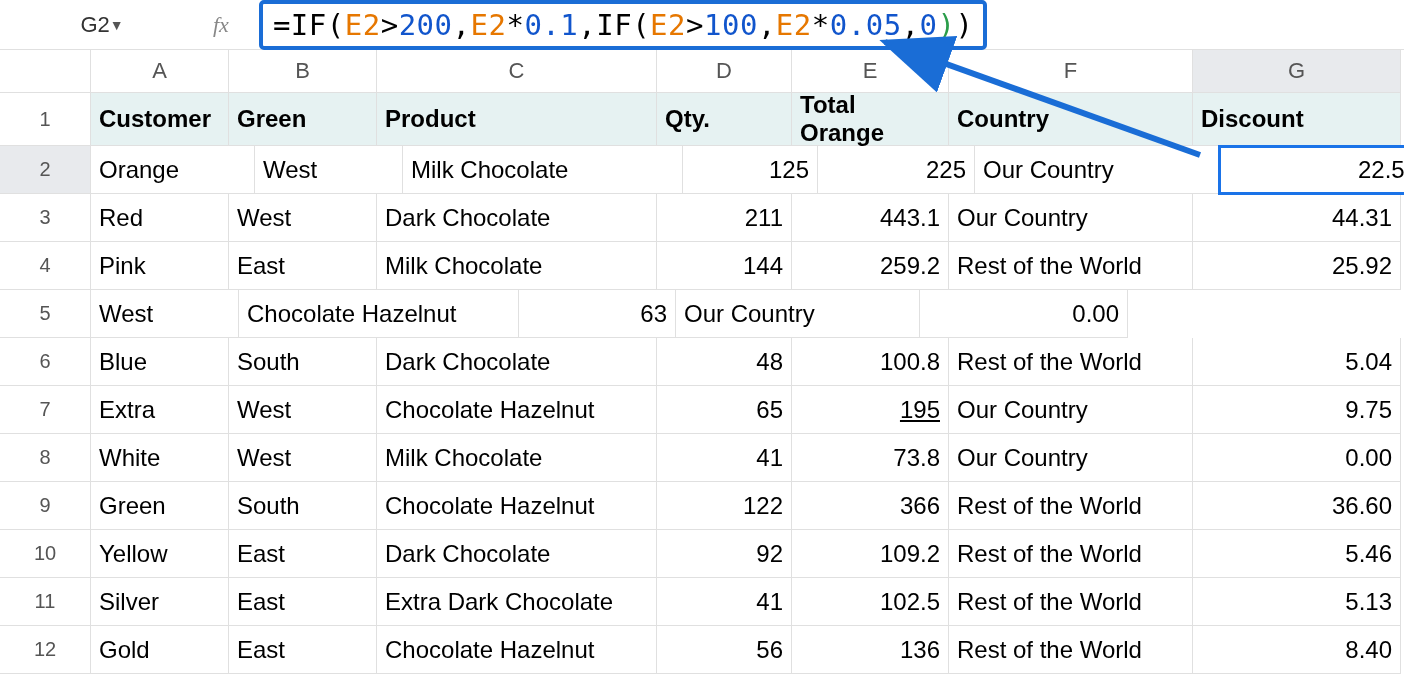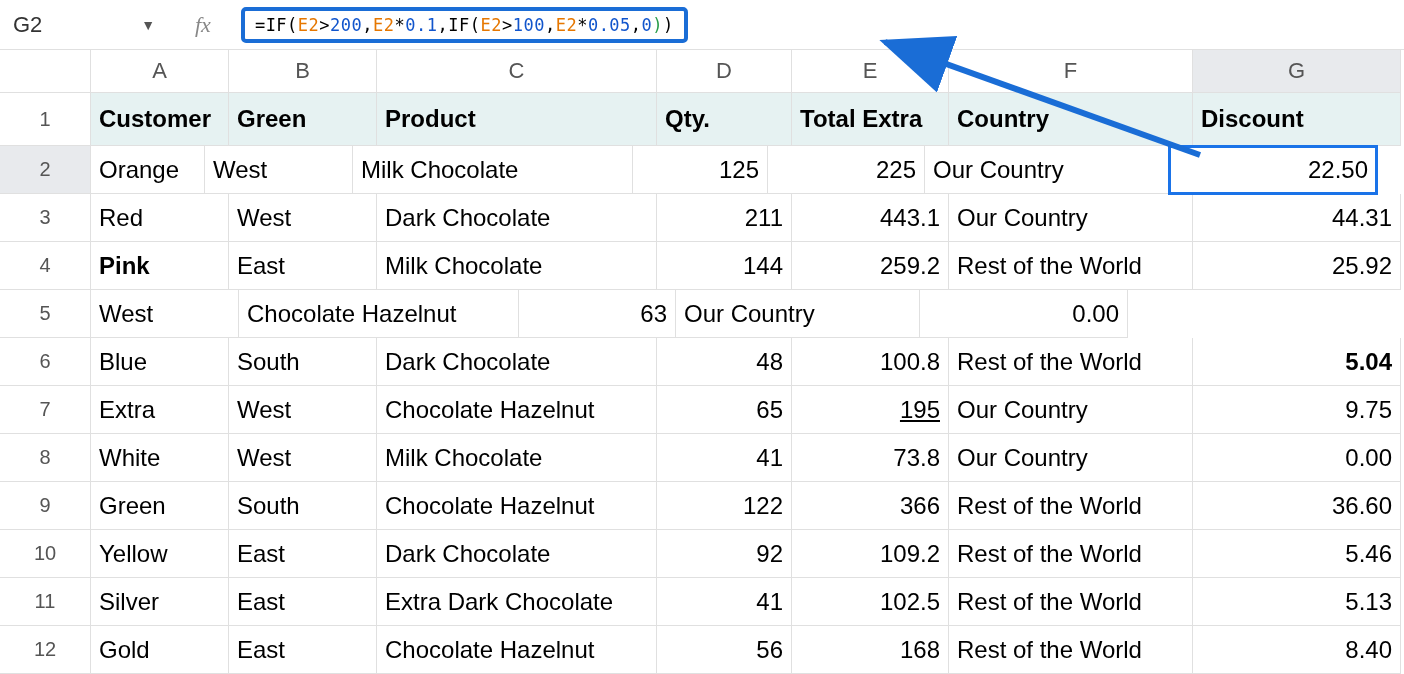--- a/index.html
+++ b/index.html
@@ -18,21 +18,22 @@
       border-bottom: 1px solid #e0e0e0;
       padding-left: 5px;
     }
     .namebox {
       width: 170px;
       font-size: 22px;
       color: #333;
       padding-left: 8px;
       display: flex;
       align-items: center;
-      justify-content: space-between;
+      justify-content: center;
+      margin-left: 18px;
     }
     .dropdown-arrow {
       color: #555;
       font-size: 14px;
       margin-right: 20px;
     }
     .fx-icon {
       font-style: italic;
       font-family: 'Times New Roman', serif;
       color: #888;
@@ -40,21 +41,21 @@
       margin: 0 30px 0 20px;
     }
     .formula-input-wrap {
       border: 4px solid #1a6dd6;
       border-radius: 5px;
       padding: 4px 10px;
       position: relative;
     }
     .formula-input {
       font-family: 'Consolas','Menlo',monospace;
-      font-size: 17px;
+      font-size: 29px;
       letter-spacing: 0.5px;
       white-space: pre;
     }
     .tok-black { color: #000; }
     .tok-orange { color: #e67700; }
     .tok-blue { color: #1155cc; }
     .tok-green { color: #2a9d4a; }
 
     .sheet-area {
       display: flex;
@@ -186,44 +187,44 @@
         <div class="colhdr colE" style="width: 157px;">E</div>
         <div class="colhdr colF" style="width: 244px;">F</div>
         <div class="colhdr colG selected" style="width: 208px;">G</div>
       </div>
     <div id="datarows">
         <div class="data-row hdr-row">
           <div class="cell colA" style="width: 138px;">Customer</div>
           <div class="cell colB" style="width: 148px;">Green</div>
           <div class="cell colC" style="width: 280px;">Product</div>
           <div class="cell colD" style="width: 135px;">Qty.</div>
-          <div class="cell colE" style="width: 157px;">Total Extra</div>
+          <div class="cell colE" style="width: 157px;">Total Orange</div>
           <div class="cell colF" style="width: 244px;">Country</div>
           <div class="cell colG" style="width: 208px;">Discount</div>
         </div>
         <div class="data-row">
-          <div class="cell colA" style="width: 114px;">Orange</div>
+          <div class="cell colA" style="width: 164px;">Orange</div>
           <div class="cell colB" style="width: 148px;">West</div>
           <div class="cell colC" style="width: 280px;">Milk Chocolate</div>
           <div class="cell colD num" style="width: 135px;">125</div>
           <div class="cell colE num" style="width: 157px;">225</div>
           <div class="cell colF" style="width: 244px;">Our Country</div>
           <div class="cell colG num g2-selected" style="width: 208px;">22.50</div>
         </div>
         <div class="data-row">
           <div class="cell colA" style="width: 138px;">Red</div>
           <div class="cell colB" style="width: 148px;">West</div>
           <div class="cell colC" style="width: 280px;">Dark Chocolate</div>
           <div class="cell colD num" style="width: 135px;">211</div>
           <div class="cell colE num" style="width: 157px;">443.1</div>
           <div class="cell colF" style="width: 244px;">Our Country</div>
           <div class="cell colG num" style="width: 208px;">44.31</div>
         </div>
         <div class="data-row">
-          <div class="cell colA" style="width: 138px; font-weight: bold;">Pink</div>
+          <div class="cell colA" style="width: 138px;">Pink</div>
           <div class="cell colB" style="width: 148px;">East</div>
           <div class="cell colC" style="width: 280px;">Milk Chocolate</div>
           <div class="cell colD num" style="width: 135px;">144</div>
           <div class="cell colE num" style="width: 157px;">259.2</div>
           <div class="cell colF" style="width: 244px;">Rest of the World</div>
           <div class="cell colG num" style="width: 208px;">25.92</div>
         </div>
         <div class="data-row">
           <div class="cell colB" style="width: 148px;">West</div>
           <div class="cell colC" style="width: 280px;">Chocolate Hazelnut</div>
@@ -231,21 +232,21 @@
           <div class="cell colF" style="width: 244px;">Our Country</div>
           <div class="cell colG num" style="width: 208px;">0.00</div>
         </div>
         <div class="data-row">
           <div class="cell colA" style="width: 138px;">Blue</div>
           <div class="cell colB" style="width: 148px;">South</div>
           <div class="cell colC" style="width: 280px;">Dark Chocolate</div>
           <div class="cell colD num" style="width: 135px;">48</div>
           <div class="cell colE num" style="width: 157px;">100.8</div>
           <div class="cell colF" style="width: 244px;">Rest of the World</div>
-          <div class="cell colG num" style="width: 208px; font-weight: bold;">5.04</div>
+          <div class="cell colG num" style="width: 208px;">5.04</div>
         </div>
         <div class="data-row">
           <div class="cell colA" style="width: 138px;">Extra</div>
           <div class="cell colB" style="width: 148px;">West</div>
           <div class="cell colC" style="width: 280px;">Chocolate Hazelnut</div>
           <div class="cell colD num" style="width: 135px;">65</div>
           <div class="cell colE num" style="width: 157px; text-decoration: underline;">195</div>
           <div class="cell colF" style="width: 244px;">Our Country</div>
           <div class="cell colG num" style="width: 208px;">9.75</div>
         </div>
@@ -283,21 +284,21 @@
           <div class="cell colD num" style="width: 135px;">41</div>
           <div class="cell colE num" style="width: 157px;">102.5</div>
           <div class="cell colF" style="width: 244px;">Rest of the World</div>
           <div class="cell colG num" style="width: 208px;">5.13</div>
         </div>
         <div class="data-row">
           <div class="cell colA" style="width: 138px; text-align: center;">Gold</div>
           <div class="cell colB" style="width: 148px;">East</div>
           <div class="cell colC" style="width: 280px;">Chocolate Hazelnut</div>
           <div class="cell colD num" style="width: 135px;">56</div>
-          <div class="cell colE num" style="width: 157px;">168</div>
+          <div class="cell colE num" style="width: 157px;">136</div>
           <div class="cell colF" style="width: 244px;">Rest of the World</div>
           <div class="cell colG num" style="width: 208px;">8.40</div>
         </div>
       </div>
   </div>
 </div>
 
 <svg class="arrow-overlay" width="1404" height="674">
   <defs>
     <marker id="arrowhead" markerWidth="12" markerHeight="10" refX="11" refY="5" orient="auto">

